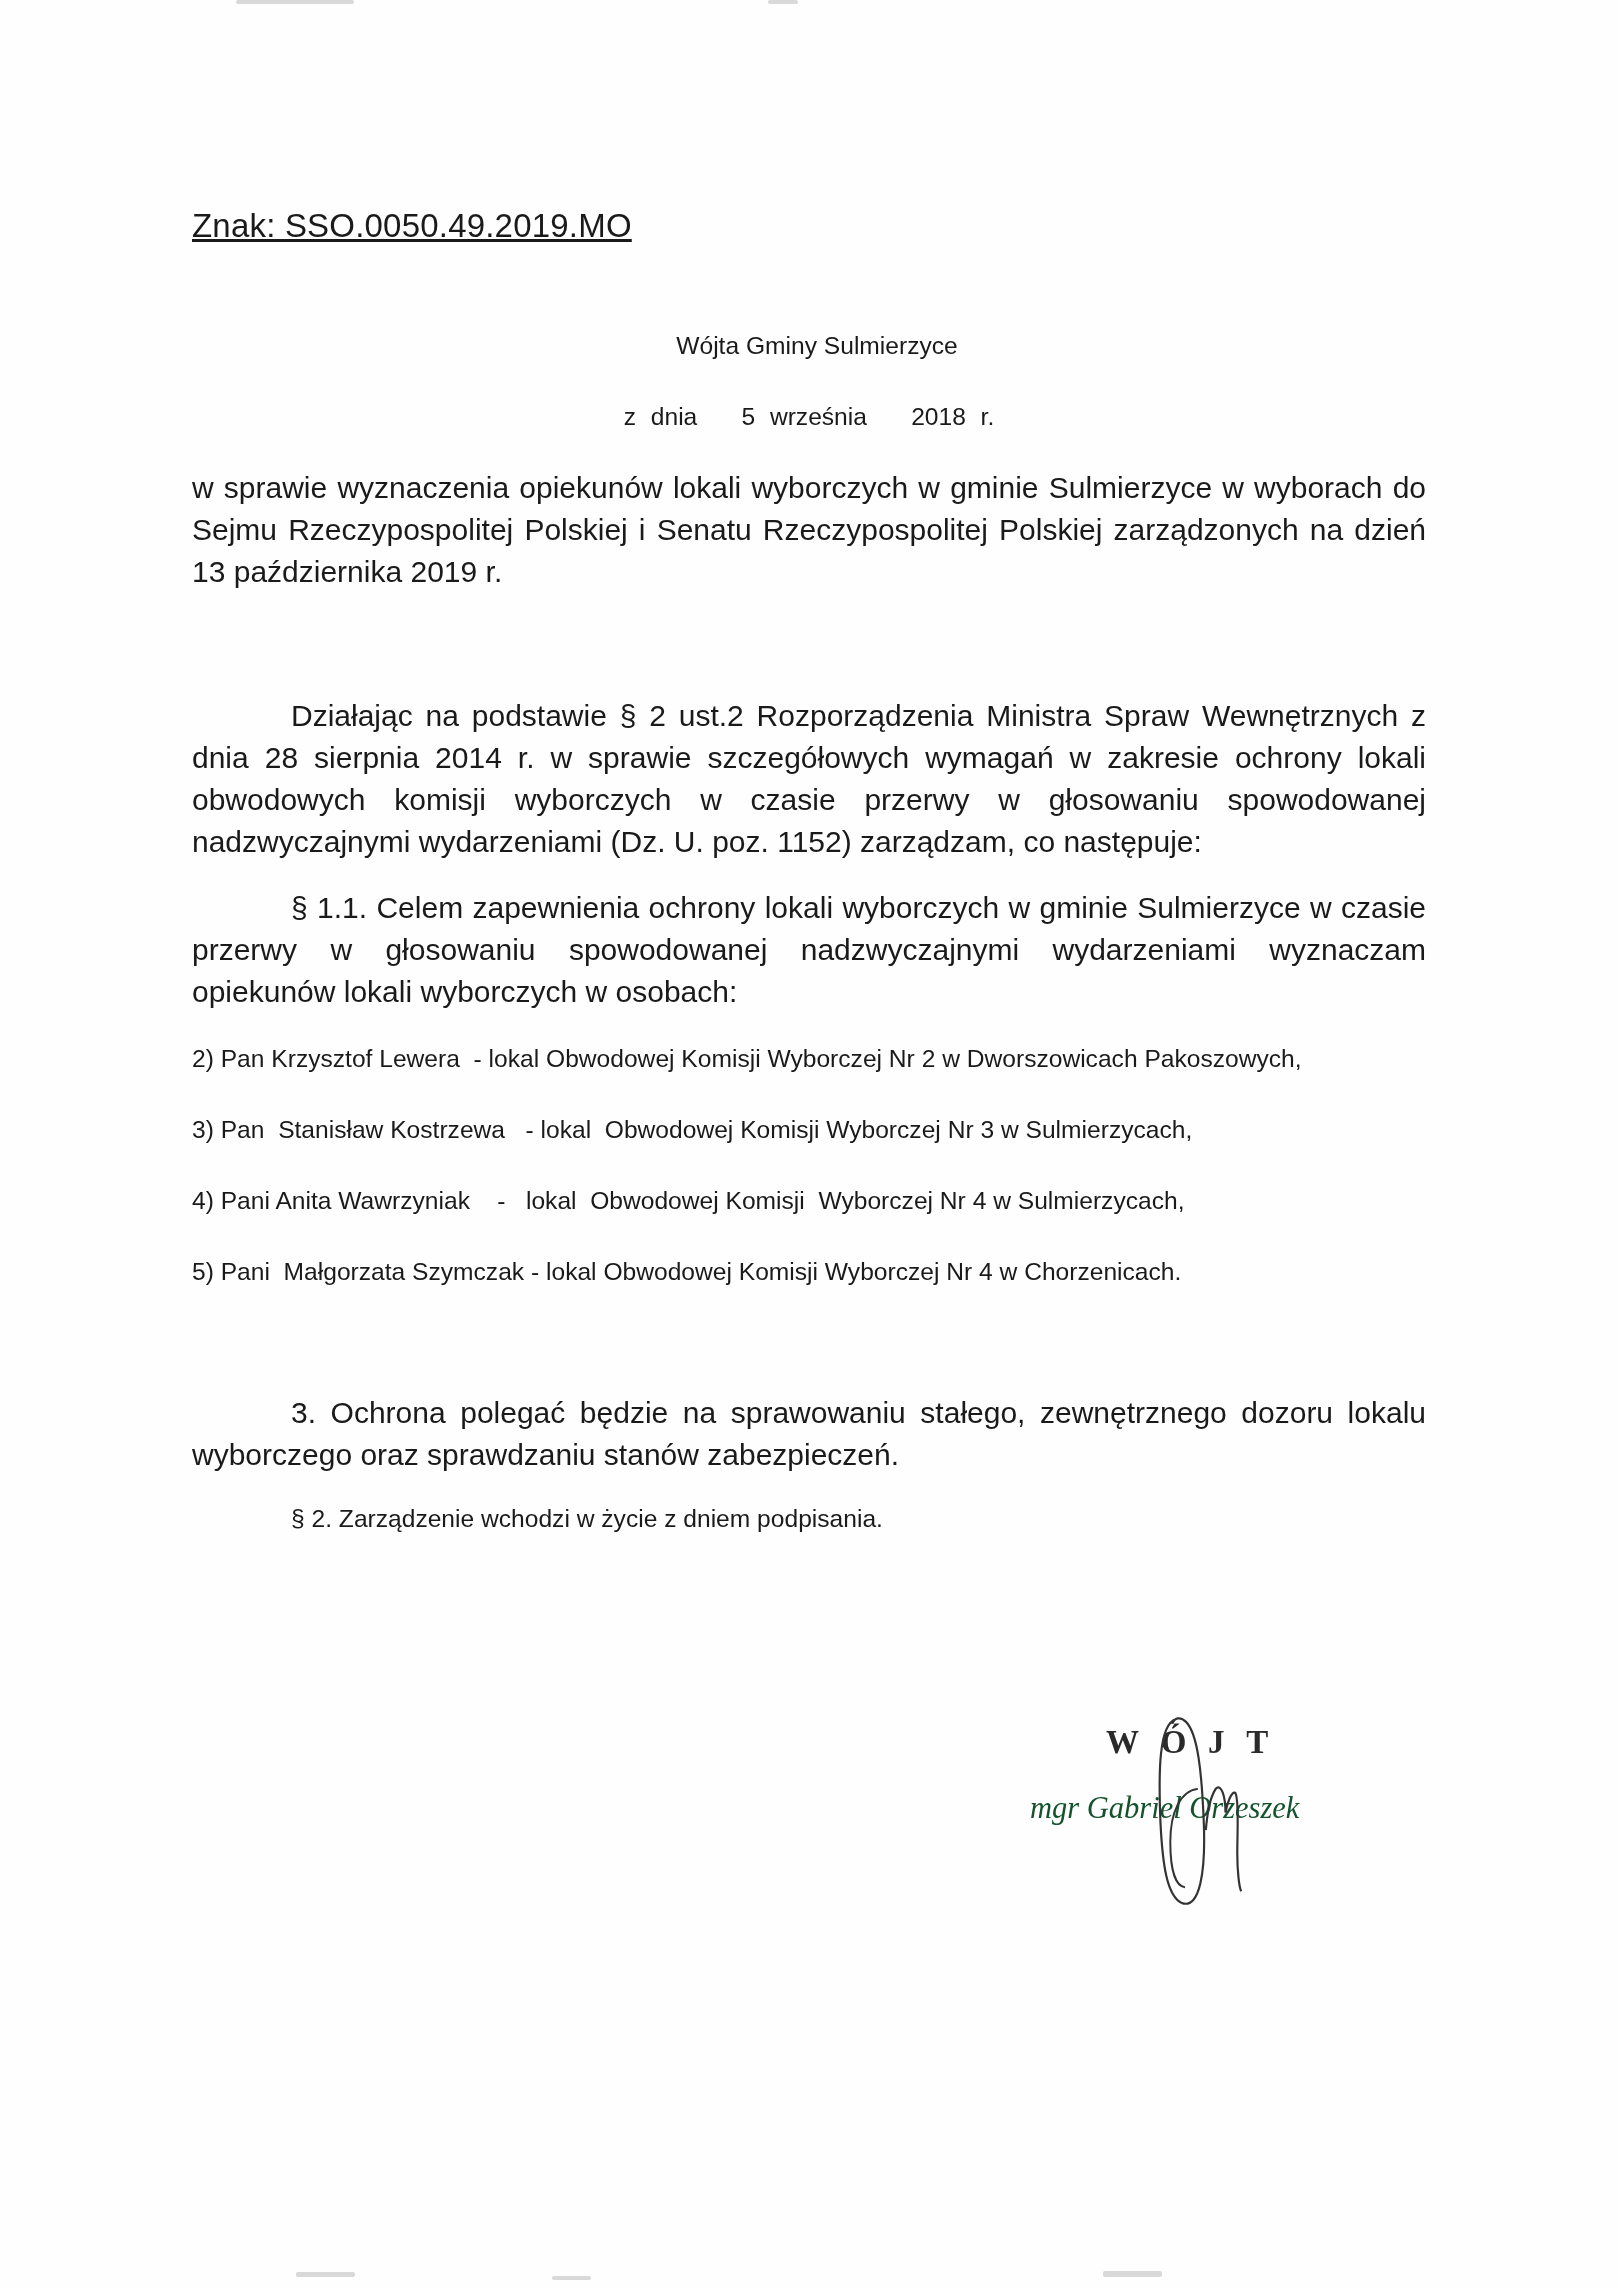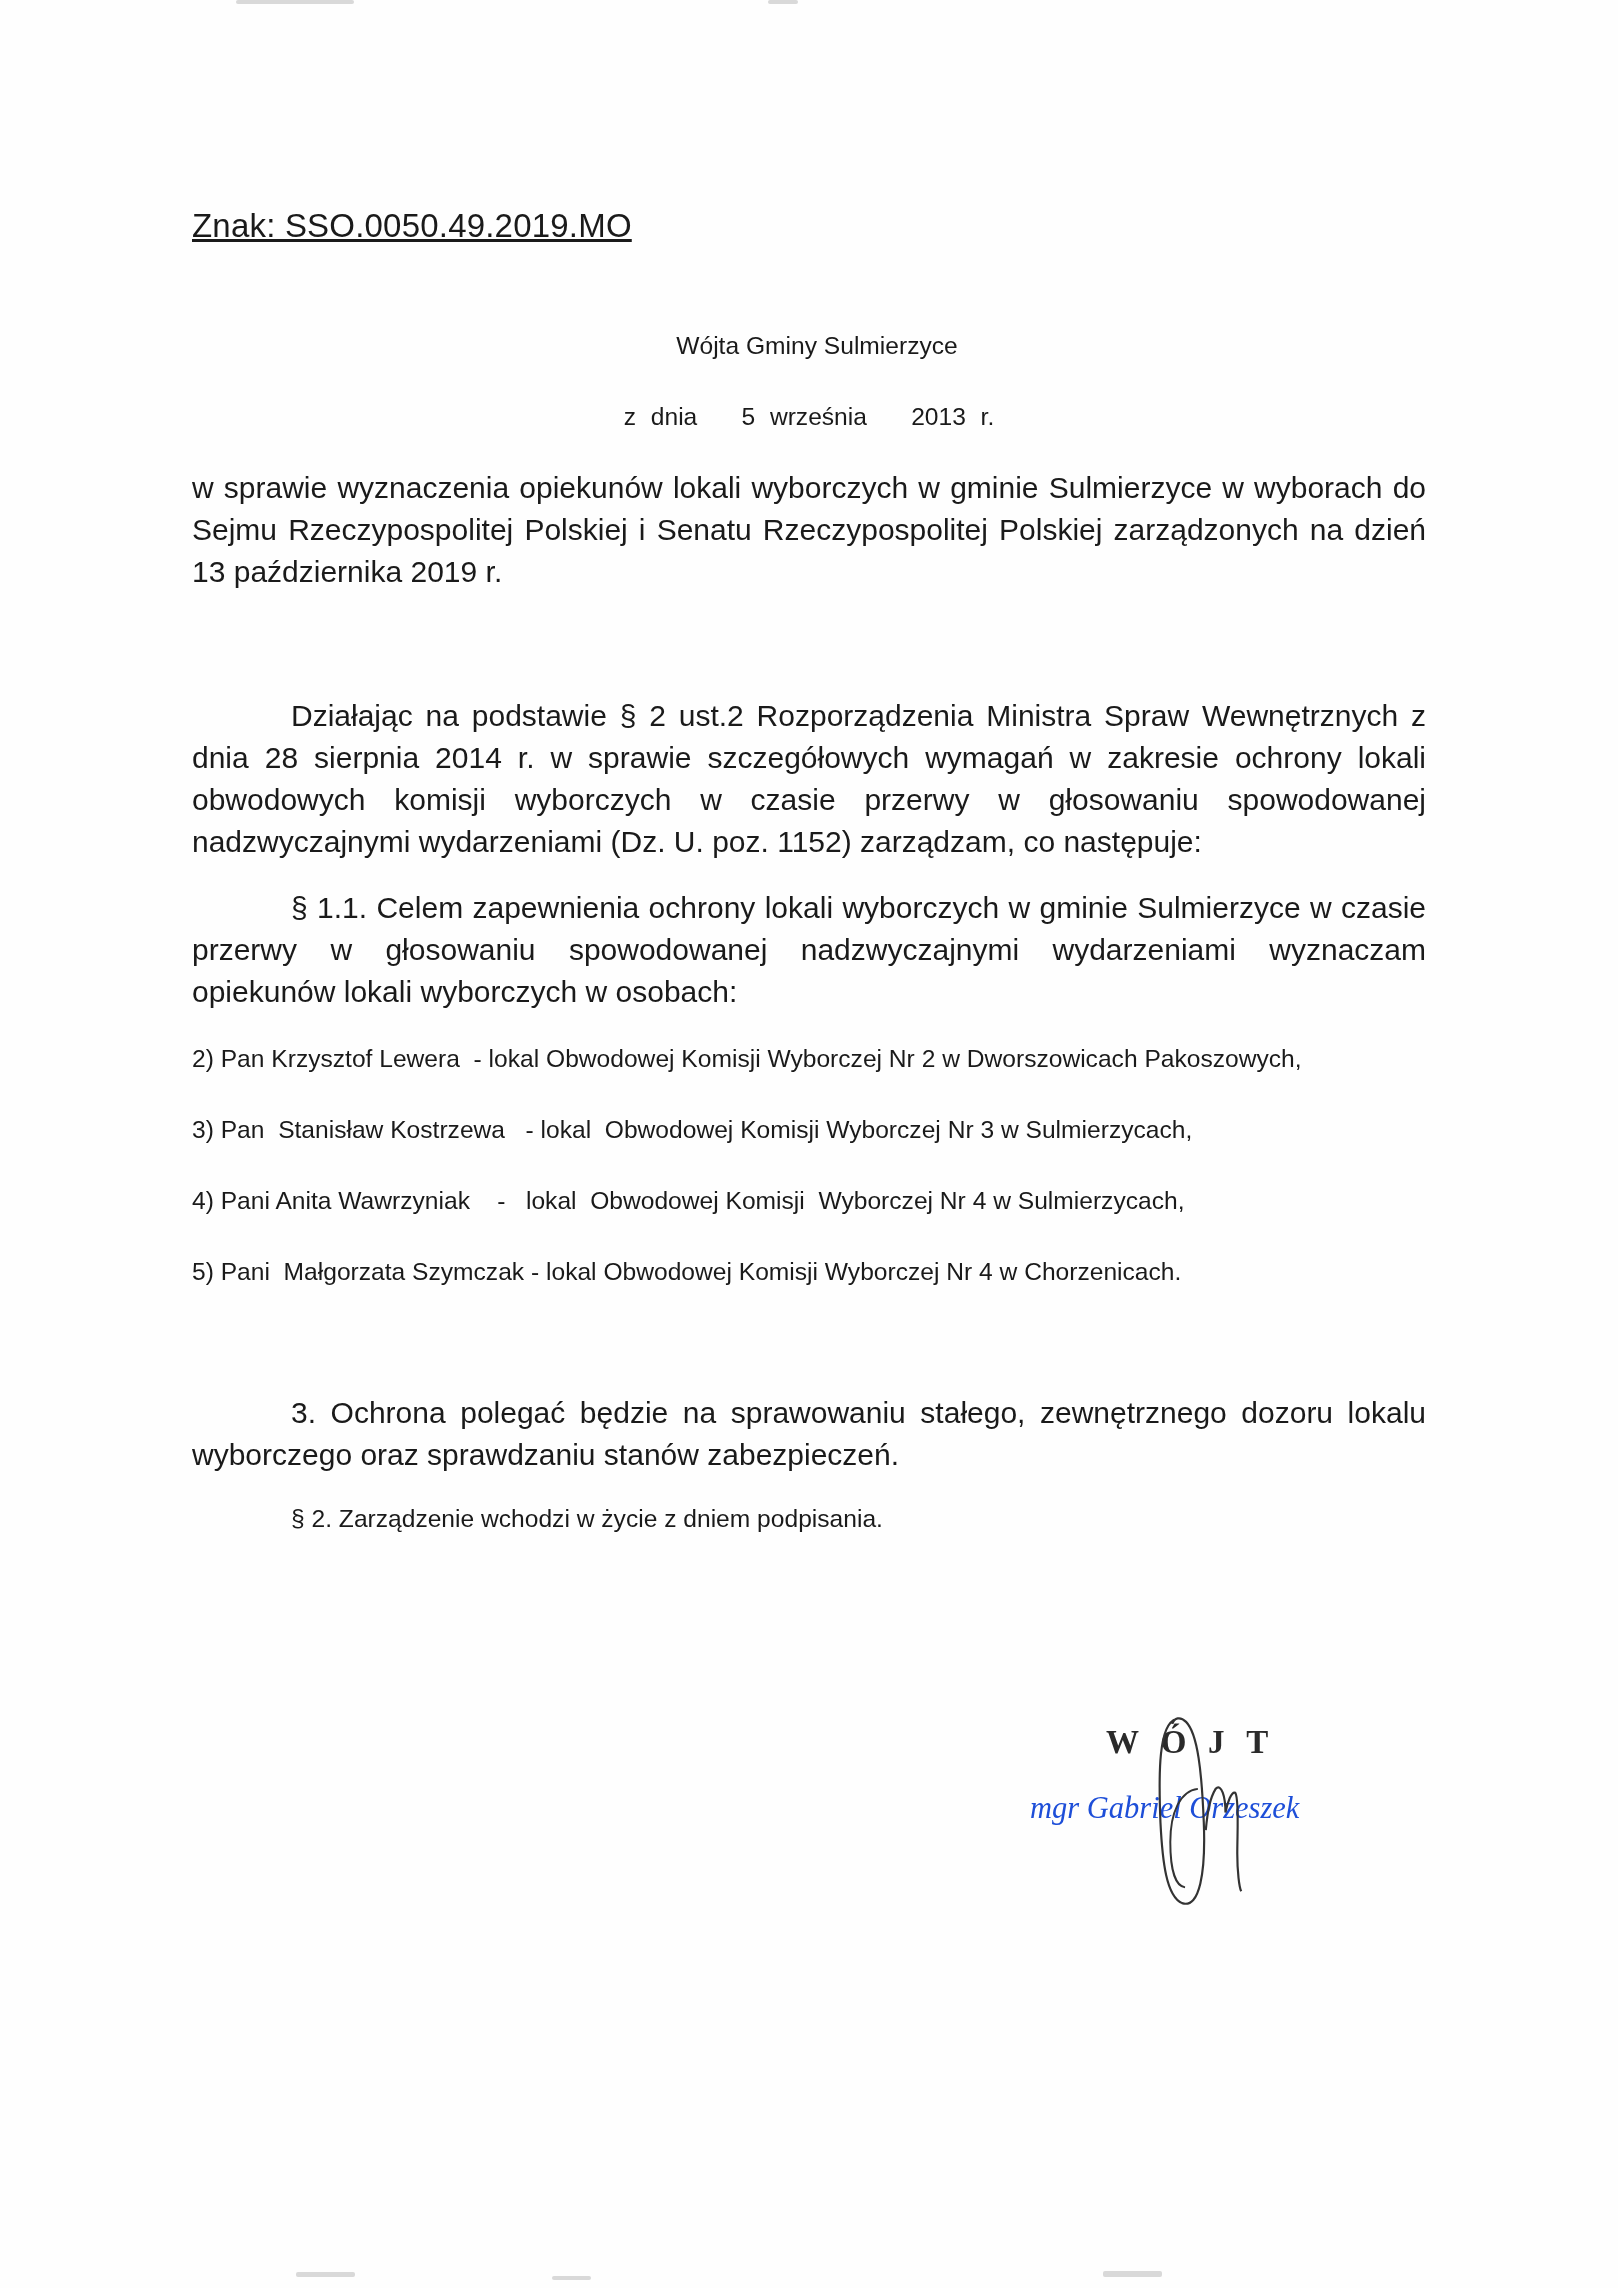--- a/index.html
+++ b/index.html
@@ -91,42 +91,42 @@
     letter-spacing: 21.7px;
     color: #2a2a2a;
   }
   .sig-name {
     position: absolute;
     left: 47px;
     top: 77px;
     font-family: "Liberation Serif", "DejaVu Serif", serif;
     font-style: italic;
     font-size: 30.5px;
-    color: #1d4ed8;
+    color: #14532d;
     white-space: nowrap;
   }
   .sig-scribble {
     position: absolute;
     left: 0; top: 0;
   }
   .speck {
     position: absolute;
     background: #d9d9d9;
     border-radius: 2px;
   }
 </style>
 </head>
 <body>
 
 <div class="page">
 
   <div class="ref">Znak: SSO.0050.49.2019.MO</div>
 
   <div class="center-line issuer">Wójta Gminy Sulmierzyce</div>
-  <div class="center-line date"><span style="white-space:pre">z dnia   5 września   2013 r.</span></div>
+  <div class="center-line date"><span style="white-space:pre">z dnia   5 września   2018 r.</span></div>
 
   <div class="block subject">w sprawie wyznaczenia opiekunów lokali wyborczych w gminie Sulmierzyce  w wyborach do Sejmu Rzeczypospolitej Polskiej i Senatu Rzeczypospolitej Polskiej zarządzonych na dzień 13 października 2019 r.</div>
 
   <div class="block basis">Działając na podstawie § 2 ust.2 Rozporządzenia Ministra Spraw Wewnętrznych z dnia 28 sierpnia 2014 r. w sprawie szczegółowych wymagań w zakresie ochrony lokali obwodowych komisji wyborczych w czasie przerwy w głosowaniu spowodowanej nadzwyczajnymi wydarzeniami (Dz. U. poz. 1152) zarządzam, co następuje:</div>
 
   <div class="block par1">§ 1.1. Celem zapewnienia ochrony lokali wyborczych w gminie Sulmierzyce w czasie przerwy w głosowaniu spowodowanej nadzwyczajnymi wydarzeniami wyznaczam opiekunów lokali wyborczych w osobach:</div>
 
   <div class="list">
     <div class="list-item">2) Pan Krzysztof Lewera  - lokal Obwodowej Komisji Wyborczej Nr 2 w Dworszowicach Pakoszowych,</div>
     <div class="list-item">3) Pan  Stanisław Kostrzewa   - lokal  Obwodowej Komisji Wyborczej Nr 3 w Sulmierzycach,</div>

